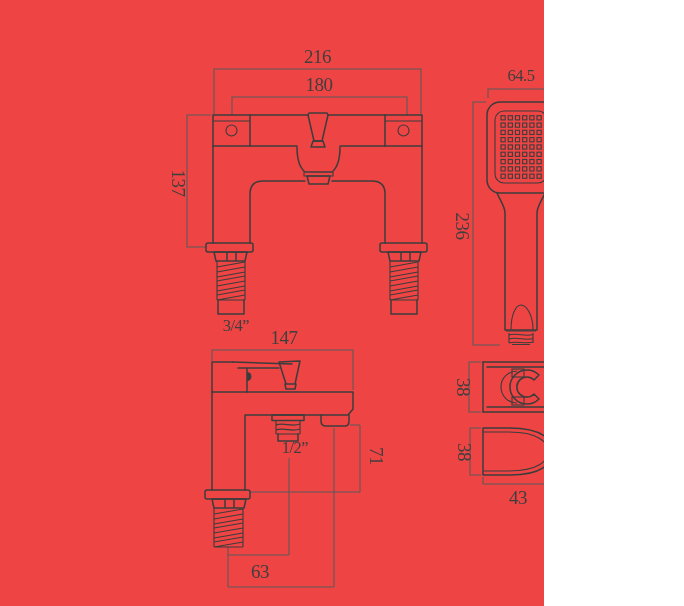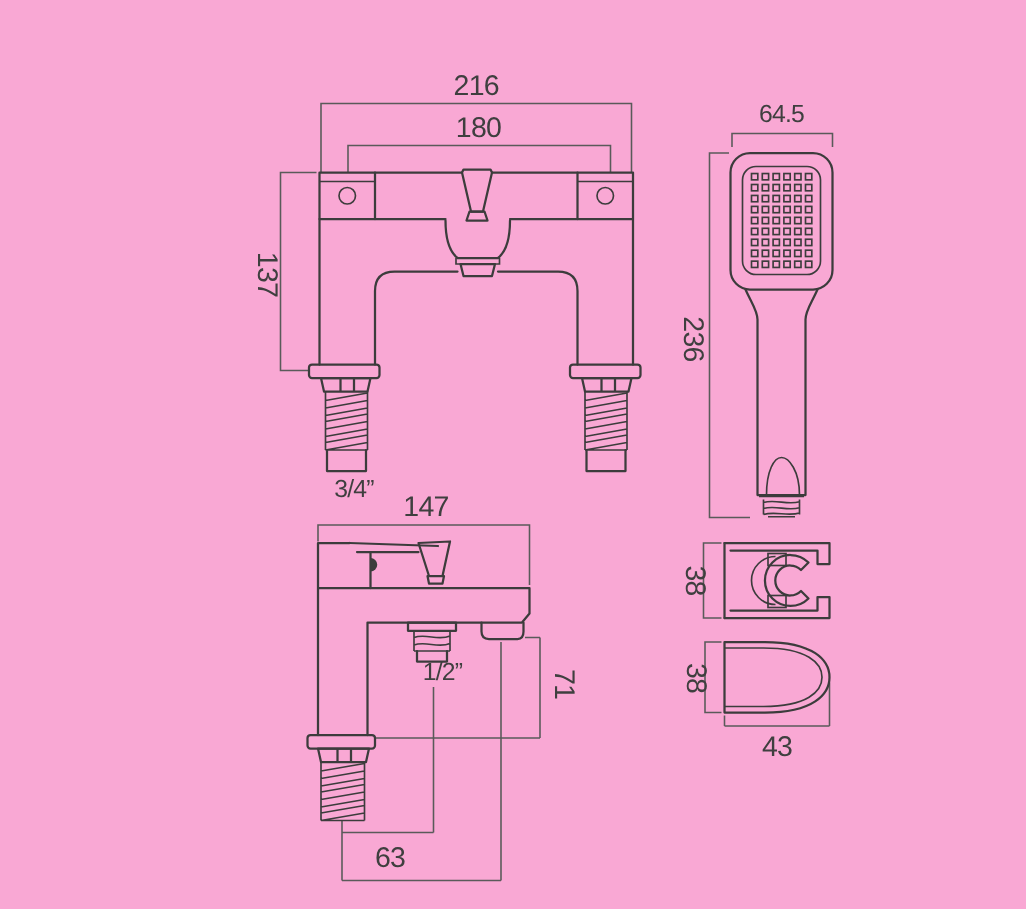--- a/index.html
+++ b/index.html
@@ -1,17 +1,17 @@
 <!DOCTYPE html>
 <html><head>
 <meta charset="utf-8">
 <style>
   html,body{margin:0;padding:0;background:#fff;}
-  #stage{position:relative;width:684px;height:606px;background:#f9a8d4;overflow:hidden;
-         font-family:Liberation Sans, sans-serif;}
+  #stage{position:relative;width:544px;height:606px;background:#ef4444;overflow:hidden;
+         font-family:Liberation Serif, serif;}
   svg{position:absolute;left:0;top:0;}
   .part{stroke:#3c3c3c;stroke-width:1.5;fill:none;stroke-linejoin:round;stroke-linecap:round;}
   .thin{stroke:#3c3c3c;stroke-width:1.1;fill:none;}
   .dim{stroke:#5a5a5a;stroke-width:1.05;fill:none;}
   .dimtxt{fill:#3f3f3f;font-size:19px;letter-spacing:-0.5px;}
   .dimtxt-sm{fill:#3f3f3f;font-size:16.5px;letter-spacing:-0.5px;}
   .nozzles rect{stroke:#3c3c3c;stroke-width:1.1;fill:none;}
 </style>
 </head>
 <body>

